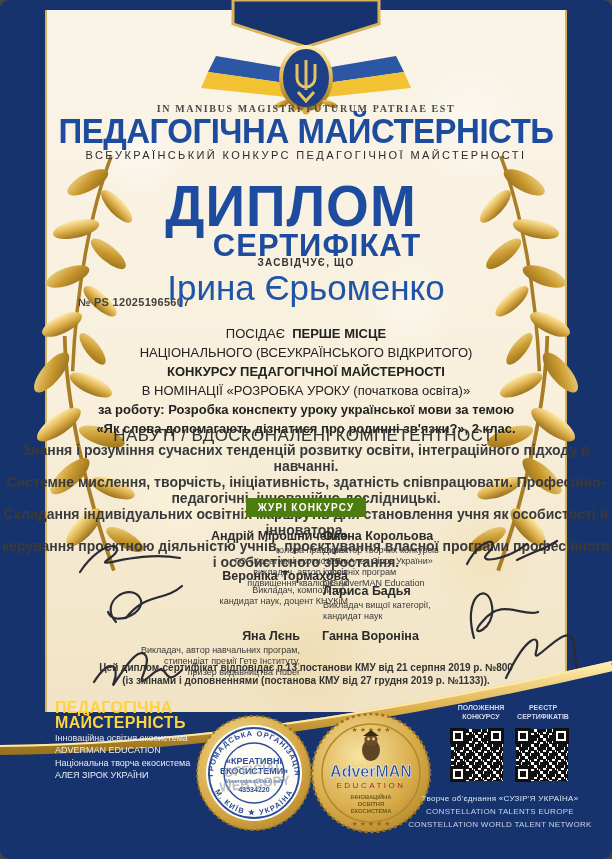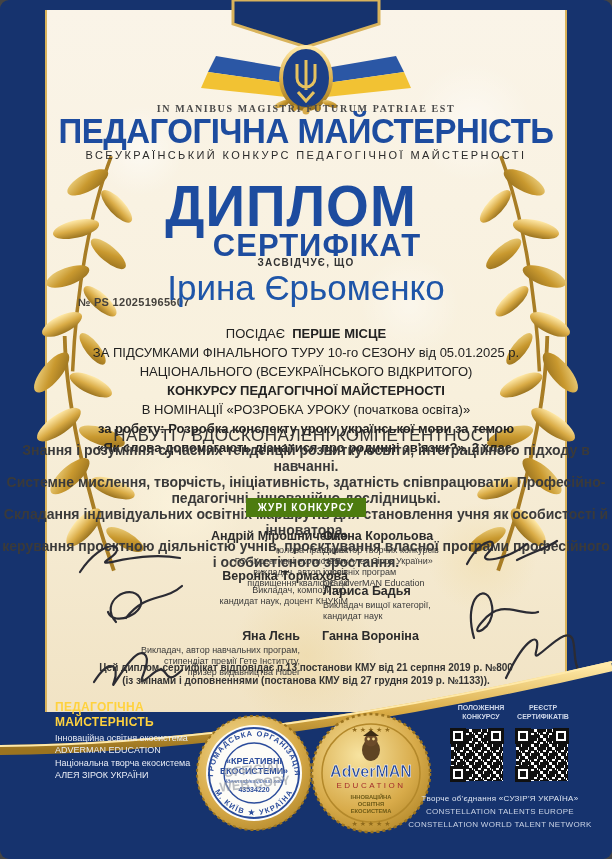--- a/index.html
+++ b/index.html
@@ -47,21 +47,21 @@
   .jury{font-size:9px;color:#3a3a3a;line-height:11px;}
   .jury .jname{font-size:12.5px;font-weight:bold;color:#2b2b2b;line-height:16px;margin-bottom:1px;}
   .jl{text-align:right;}
   .jr{text-align:left;}
   .sig{position:absolute;}
   .sig path{fill:none;stroke:#2b2b33;stroke-width:2.2;stroke-linecap:round;}
 
   .legal{top:661px;font-size:10px;font-weight:bold;color:#333;line-height:13px;}
 
   
-  .f-brand{left:55px;top:700px;width:160px;color:#ffd23e;font-size:12px;font-weight:800;
+  .f-brand{left:55px;top:700px;width:160px;color:#ffd23e;font-size:16px;font-weight:800;
            line-height:15px;letter-spacing:.3px;}
   .f-eco{left:55px;width:175px;color:#e8ecf5;font-size:9px;line-height:11.5px;}
   .f-eco1{top:733px;} .f-eco2{top:758px;} .f-eco3{top:783px;}
   .qr-label{width:70px;top:704px;color:#cfd8ea;font-size:7px;line-height:8.5px;text-align:center;font-weight:bold;}
   .ql1{left:446px;} .ql2{left:508px;}
   .qr{position:absolute;top:724px;width:52px;height:52px;background-color:#fff;padding:5px;
       background-image:
         repeating-conic-gradient(#101010 0 25%, transparent 0 50%),
         repeating-conic-gradient(#101010 0 25%, #fff 0 50%);
       background-size:9px 9px,6px 6px;background-origin:content-box;background-clip:content-box;}
@@ -149,21 +149,20 @@
   <div class="abs ctr subtitle">ВСЕУКРАЇНСЬКИЙ КОНКУРС ПЕДАГОГІЧНОЇ МАЙСТЕРНОСТІ</div>
 
   <div class="abs ctr diploma">ДИПЛОМ</div>
   <div class="abs ctr certificate">СЕРТИФІКАТ</div>
   <div class="abs cert-no">№ PS 120251965607</div>
   <div class="abs ctr certifies">ЗАСВІДЧУЄ, ЩО</div>
   <div class="abs ctr recipient">Ірина Єрьоменко</div>
 
   <div class="abs ctr award">
     <div><span class="takes">ПОСІДАЄ</span><span class="b">ПЕРШЕ МІСЦЕ</span></div>
-    <div>ЗА ПІДСУМКАМИ ФІНАЛЬНОГО ТУРУ 10-го СЕЗОНУ від 05.01.2025 р.</div>
     <div>НАЦІОНАЛЬНОГО (ВСЕУКРАЇНСЬКОГО ВІДКРИТОГО)</div>
     <div class="b">КОНКУРСУ ПЕДАГОГІЧНОЇ МАЙСТЕРНОСТІ</div>
     <div>В НОМІНАЦІЇ «РОЗРОБКА УРОКУ (початкова освіта)»</div>
     <div class="b">за роботу: Розробка конспекту уроку української мови за темою</div>
     <div class="b">«Як слова допомагають дізнатися про родинні зв'язки?», 2 клас.</div>
   </div>
 
   <div class="abs ctr comp-head">НАБУТІ / ВДОСКОНАЛЕНІ КОМПЕТЕНТНОСТІ</div>
   <div class="abs ctr comp-lines">
     <div>Знання і розуміння сучасних тенденцій розвитку освіти, інтеграційного підходу в навчанні.</div>

